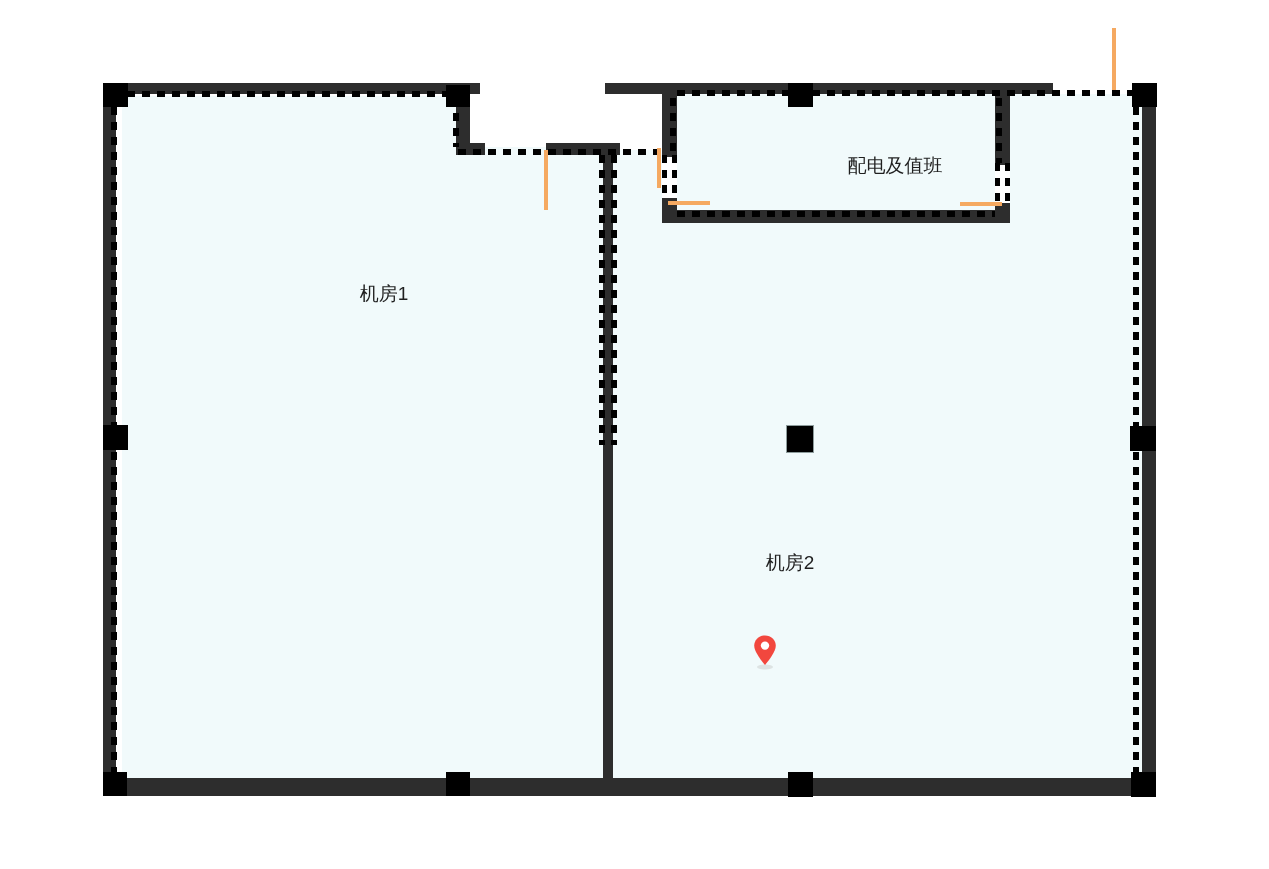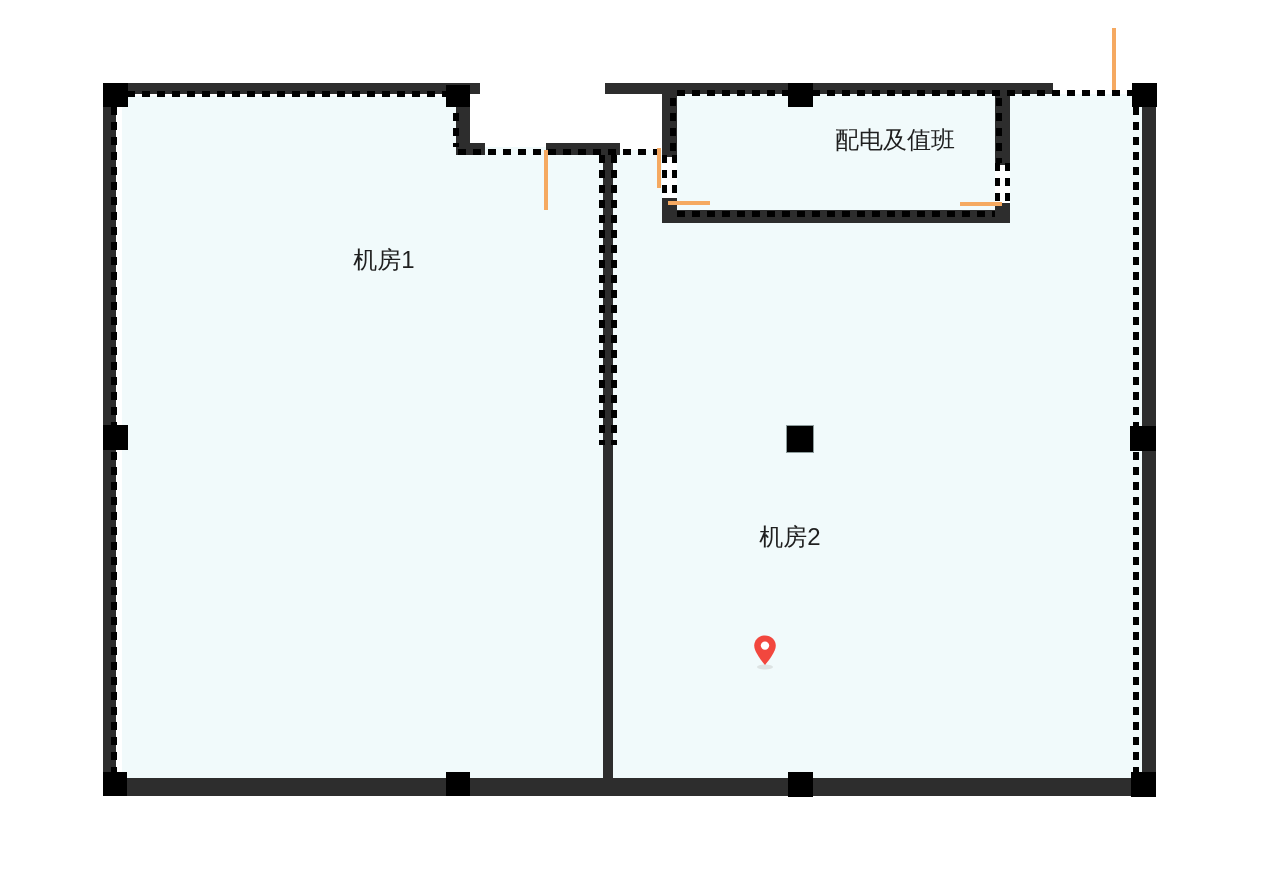--- a/index.html
+++ b/index.html
@@ -25,21 +25,21 @@
   .wall{position:absolute;background:var(--wall);}
   .pillar{position:absolute;background:var(--pillar);}
   .pillar-outlined{border:1px solid #8d9c9c;box-sizing:border-box;}
   .dash-h{position:absolute;height:6px;background:repeating-linear-gradient(90deg,var(--dash) 0 8px,transparent 8px 15px);}
   .dash-v{position:absolute;width:6px;background:repeating-linear-gradient(180deg,var(--dash) 0 8px,transparent 8px 15px);}
   .dash-v.thin{width:5px;}
   .door-v{position:absolute;width:4px;background:var(--door);}
   .door-h{position:absolute;height:4px;background:var(--door);}
   .room-label{
     position:absolute;transform:translate(-50%,-50%);
-    font-size:24px;line-height:1;color:var(--text);white-space:nowrap;
+    font-size:19px;line-height:1;color:var(--text);white-space:nowrap;margin-top:25px;
   }
   .pin{position:absolute;color:var(--pin);cursor:pointer;}
 </style>
 </head>
 <body>
 
 <div class="canvas">
 
   <div class="fill" style="left:122px;top:96px;width:483px;height:682px"></div>
   <div class="fill" style="left:613px;top:94px;width:529px;height:684px"></div>
@@ -91,21 +91,21 @@
   <div class="pillar" style="left:446px;top:772px;width:24px;height:24px"></div>
   <div class="pillar" style="left:788px;top:772px;width:25px;height:25px"></div>
   <div class="pillar" style="left:1131px;top:772px;width:25px;height:25px"></div>
 
   <div class="door-v" style="left:544px;top:150px;height:60px"></div>
   <div class="door-v" style="left:657px;top:148px;height:40px"></div>
   <div class="door-h" style="left:668px;top:201px;width:42px"></div>
   <div class="door-h" style="left:960px;top:202px;width:42px"></div>
   <div class="door-v" style="left:1112px;top:28px;height:62px"></div>
 
-  <div class="room-label" style="left:384px;top:260px">机房1</div>
+  <div class="room-label" style="left:384px;top:268px">机房1</div>
   <div class="room-label" style="left:790px;top:537px">机房2</div>
   <div class="room-label" style="left:895px;top:140px">配电及值班</div>
 
   <div class="pin" style="left:752px;top:634px;width:26px;height:36px">
     <svg width="26" height="36" viewBox="0 0 26 36">
       <ellipse cx="13" cy="33" rx="8" ry="2.6" fill="#dde3e3"></ellipse>
       <path d="M13 1.5 C6.9 1.5 2.2 6.1 2.2 11.8 C2.2 17.2 8.4 25.6 13 31 C17.6 25.6 23.8 17.2 23.8 11.8 C23.8 6.1 19.1 1.5 13 1.5 Z" fill="currentColor"></path>
       <circle cx="13" cy="11.6" r="4.2" fill="#ffffff"></circle>
     </svg>
   </div>

